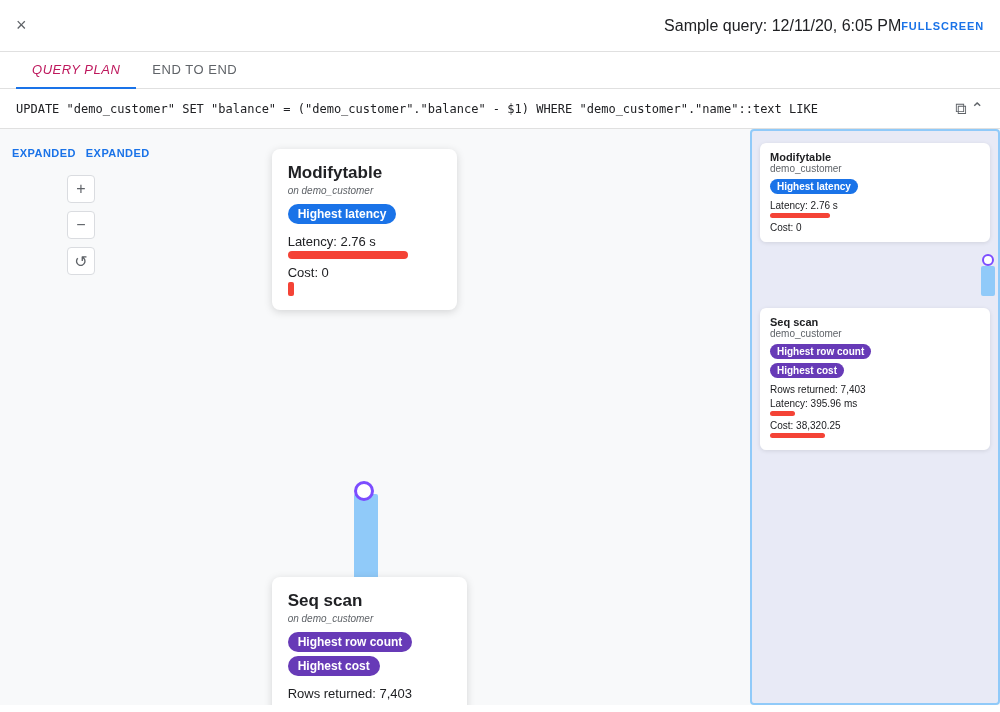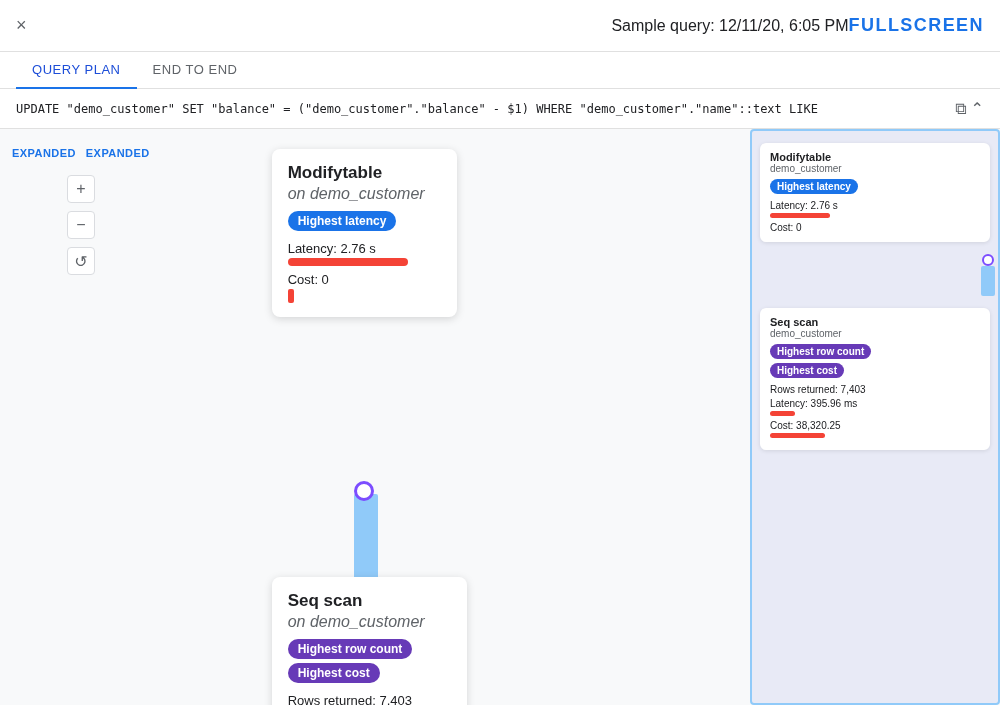--- a/index.html
+++ b/index.html
@@ -5,32 +5,32 @@
     * { box-sizing: border-box; margin: 0; padding: 0; }
     body { font-family: 'Google Sans', Arial, sans-serif; background: #fff; width: 1000px; height: 712px; overflow: hidden; font-size: 13px; }
 
     
     .header {
       display: flex; align-items: center; padding: 12px 16px;
       border-bottom: 1px solid #e0e0e0; height: 52px;
     }
     .close-icon { color: #5f6368; cursor: pointer; font-size: 18px; margin-right: 16px; }
     .header-title { font-size: 16px; color: #202124; flex: 1; text-align: right; }
-    .fullscreen-btn { color: #1a73e8; font-size: 18px; font-weight: 600; letter-spacing: 0.08em; cursor: pointer; }
+    .fullscreen-btn { color: #1a73e8; font-size: 11px; font-weight: 600; letter-spacing: 0.08em; cursor: pointer; }
 
     
     .tabs {
       display: flex; border-bottom: 1px solid #e0e0e0; padding: 0 16px;
     }
     .tab {
       padding: 10px 16px; font-size: 13px; font-weight: 500; cursor: pointer;
       color: #5f6368; border-bottom: 2px solid transparent; margin-bottom: -1px;
       letter-spacing: 0.04em;
     }
-    .tab.active { color: #1d4ed8; border-bottom-color: #1a73e8; }
+    .tab.active { color: #be185d; border-bottom-color: #1a73e8; font-style: italic; }
 
     
     .sql-bar {
       display: flex; align-items: center; padding: 8px 16px;
       background: #fff; border-bottom: 1px solid #e0e0e0; min-height: 40px;
     }
     .sql-text {
       font-family: monospace; font-size: 12px; color: #202124; flex: 1;
       white-space: nowrap; overflow: hidden; text-overflow: ellipsis;
     }
@@ -64,21 +64,21 @@
       flex: 1; position: relative; overflow: hidden;
     }
 
     
     .node-card {
       position: absolute; background: #fff; border-radius: 8px;
       box-shadow: 0 2px 8px rgba(0,0,0,0.15); padding: 14px 16px;
       min-width: 170px;
     }
     .node-card .node-title { font-size: 17px; font-weight: 600; color: #202124; margin-bottom: 2px; }
-    .node-card .node-subtitle { font-size: 16px; color: #5f6368; margin-bottom: 8px; }
+    .node-card .node-subtitle { font-size: 10px; color: #5f6368; margin-bottom: 8px; }
     .node-card .node-subtitle span { font-style: italic; }
 
     .badge {
       display: inline-block; border-radius: 12px; padding: 3px 10px;
       font-size: 12px; font-weight: 600; color: #fff; margin-bottom: 4px;
     }
     .badge-blue { background: #1a73e8; }
     .badge-purple { background: #673ab7; }
 
     .node-metric { font-size: 13px; color: #202124; margin: 6px 0 2px; font-weight: 500; }

